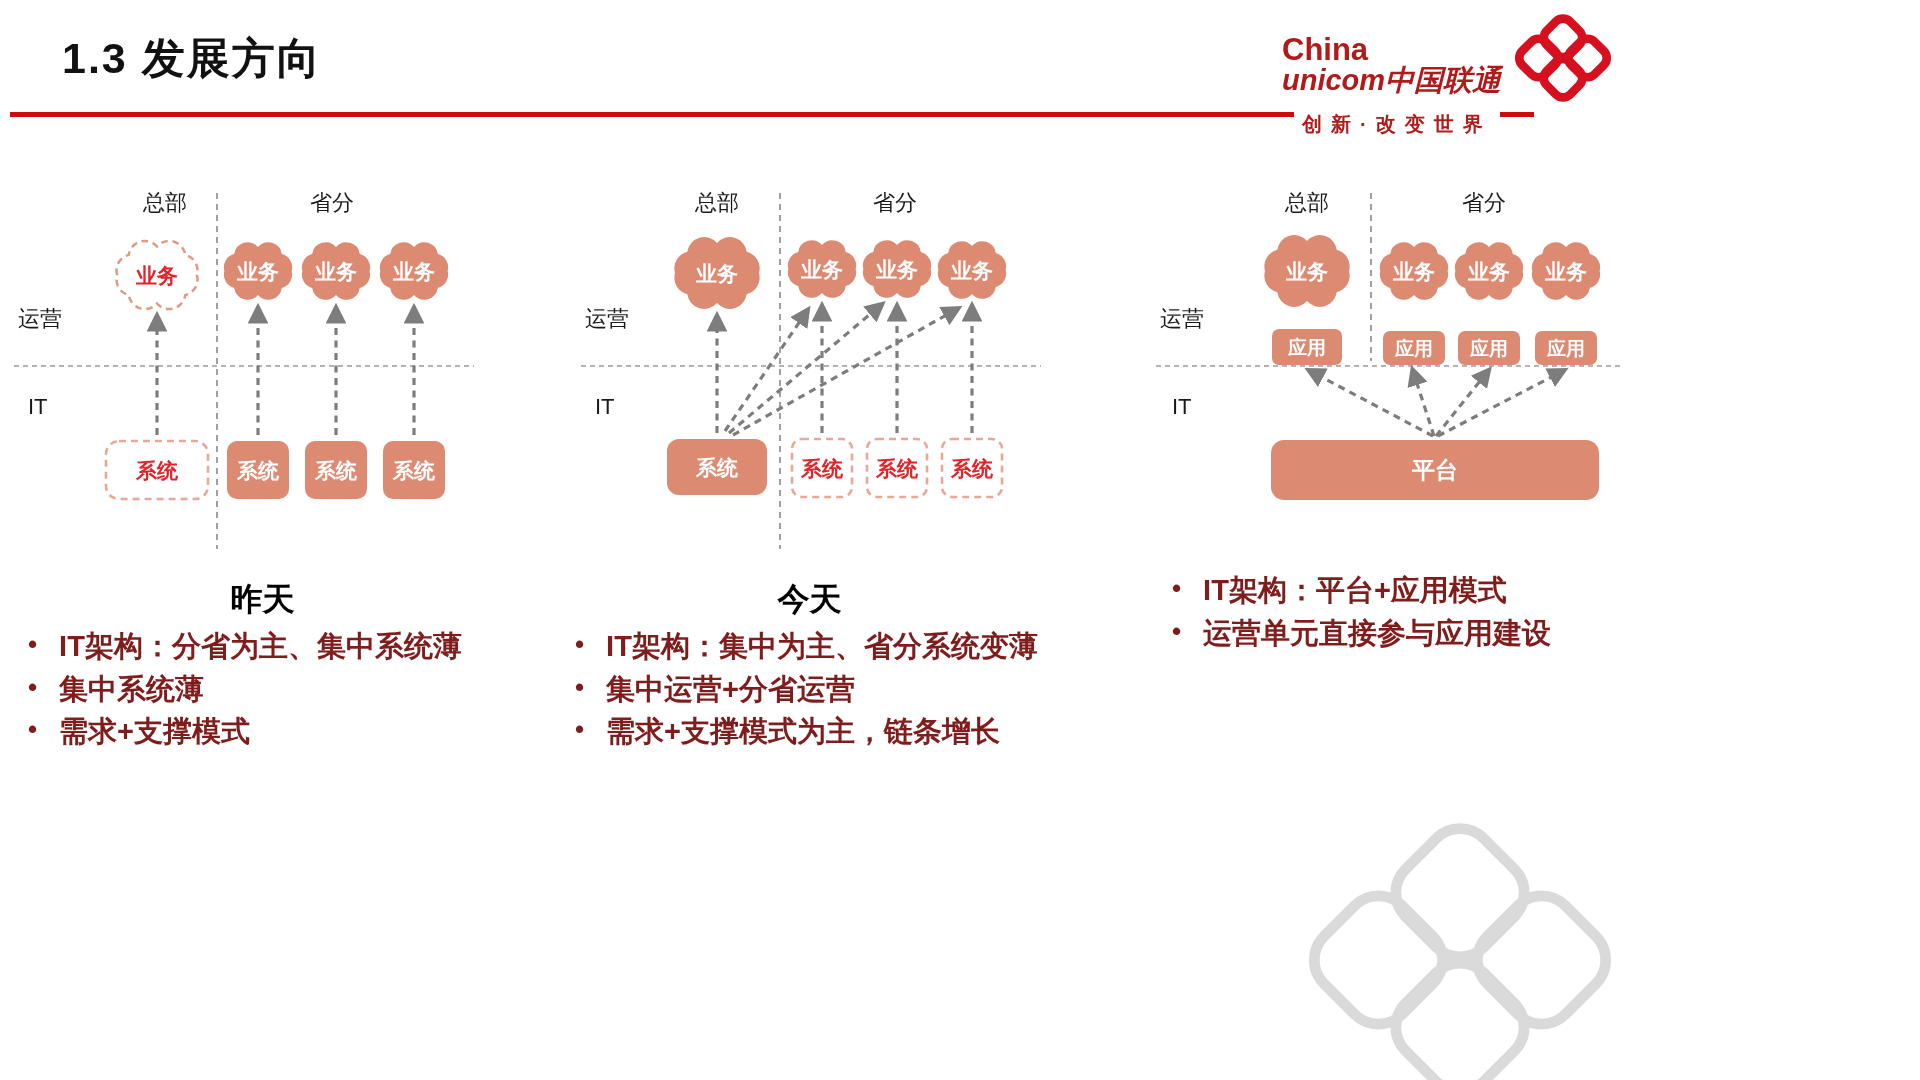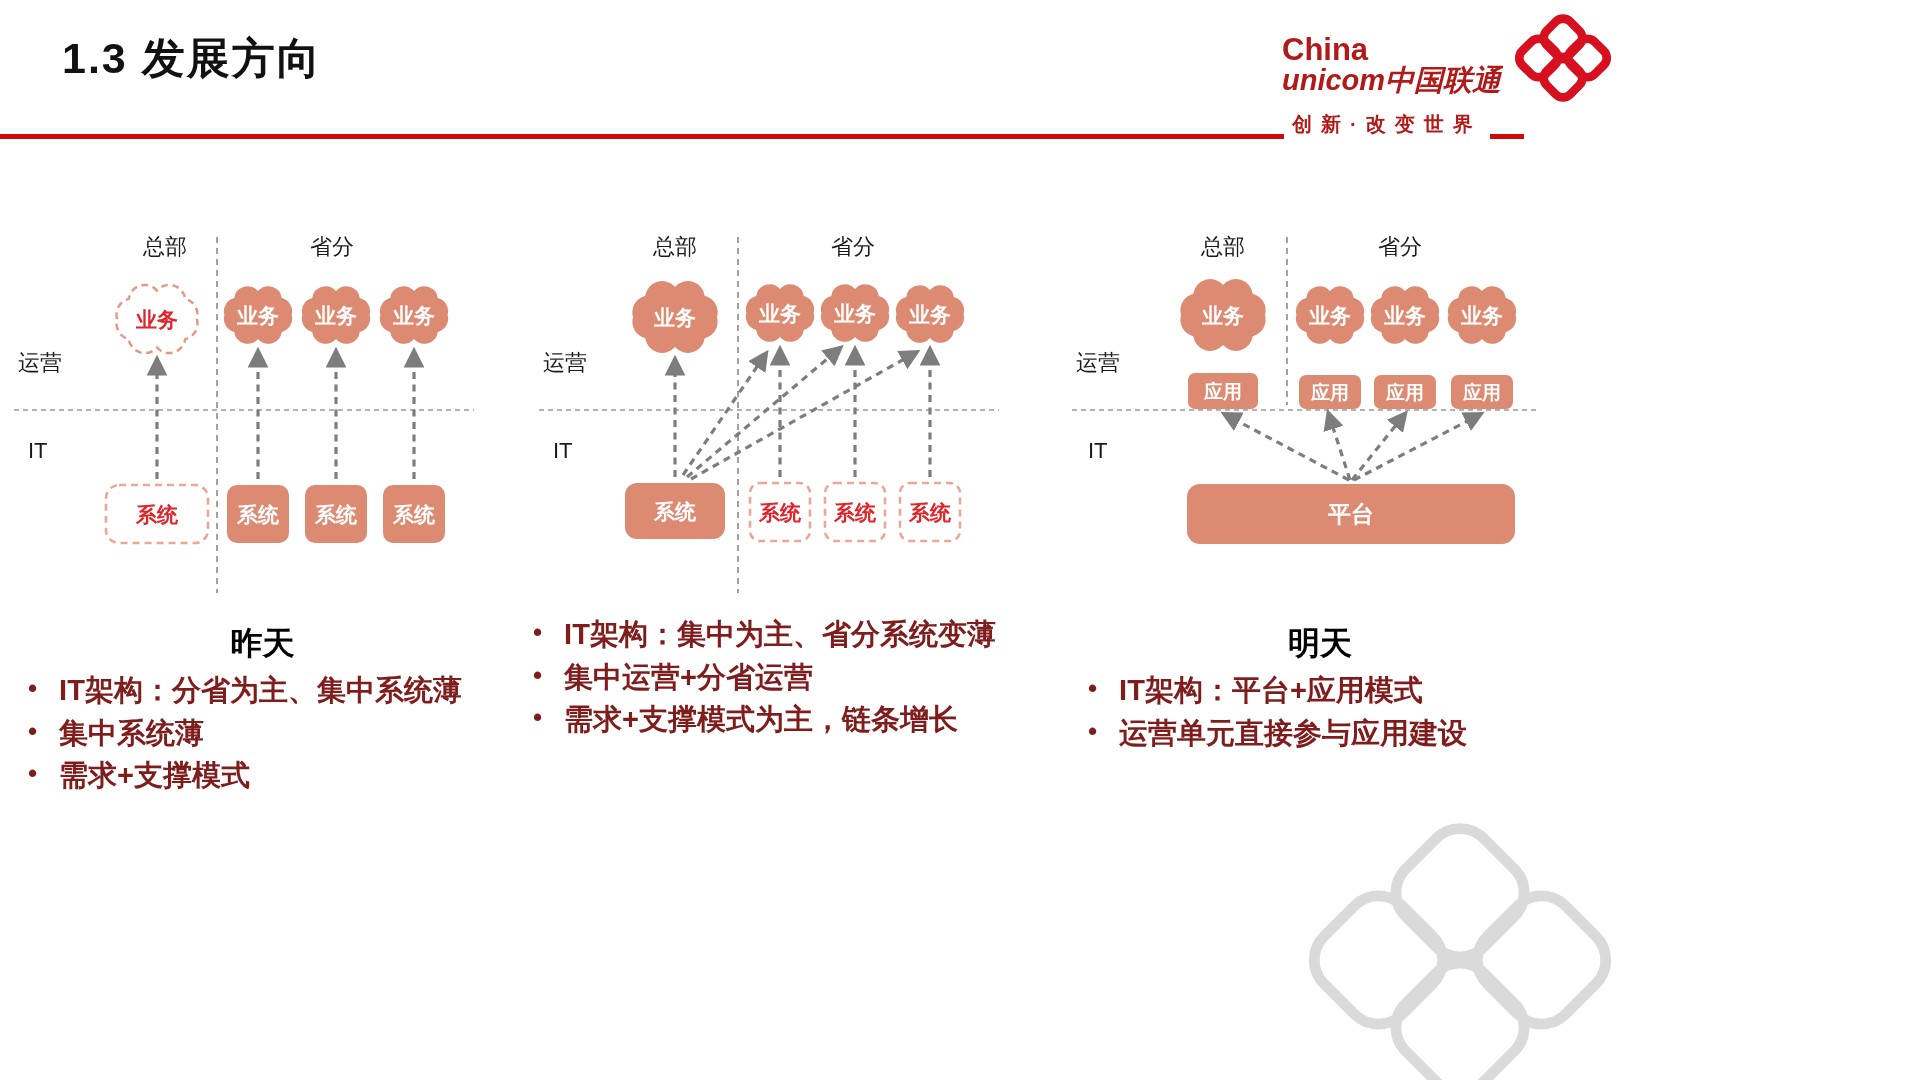--- a/index.html
+++ b/index.html
@@ -17,30 +17,30 @@
     font-size:43px; font-weight:800; letter-spacing:2px; color:#111;
   }
   .logo-block {
     position:absolute; top:8px; left:1282px;
     display:flex; align-items:flex-start; 
   }
   .logo-words { margin-top:26px; color:#b21a1a; font-weight:800; line-height:1.02; }
   .logo-line1 { font-size:31px; }
   .logo-line2 { font-size:29px; white-space:nowrap;font-style:italic; }
   .logo-knot { display:block; }
-  .red-rule { display:flex; align-items:flex-end; width:1540px; }
+  .red-rule { display:flex; align-items:flex-start; width:1540px;margin-left:10px; }
   .rule-line { height:5px; background:#cf0a0a; }
   .rule-line.long { width:1284px; }
   .rule-line.short { width:34px; }
   .rule-tagline {
     margin:0 8px; color:#b21a1a; font-size:20px; font-weight:600;
     letter-spacing:9px; white-space:nowrap; transform:translateY(-1px);
   }
   
-  .panels { display:flex; margin-top:88px; padding-left:10px; }
+  .panels { display:flex; margin-top:44px; padding-left:10px;gap:42px; }
   .panel { width:505px; }
   .panel.p3 { width:500px; margin-left:50px; }
   .panel.p2 .diagram { margin-left:20px; }
   .diagram { display:block; }
   .caption {
     margin:10px 0 6px; text-align:center;
     font-size:32px; font-weight:800; color:#000;font-family:Liberation Mono, monospace;
   }
   .bullets { list-style:none; margin:4px 0 0; padding:0 0 0 14px; }
   .bullets li {
@@ -221,20 +221,21 @@
       </g>
       <g>
         <rect class="box-dashed" x="290" y="256" width="60" height="58" rx="10"></rect>
         <text class="node-red" x="320" y="293">系统</text>
       </g>
       <g>
         <rect class="box-dashed" x="365" y="256" width="60" height="58" rx="10"></rect>
         <text class="node-red" x="395" y="293">系统</text>
       </g>
     </svg>
+    <h2 class="caption">今天</h2>
     <ul class="bullets">
       <li>
           <span>IT架构：集中为主、省分系统变薄</span>
         </li>
       <li>
           <span>集中运营+分省运营</span>
         </li>
       <li>
           <span>需求+支撑模式为主，链条增长</span>
         </li>
@@ -294,21 +295,20 @@
       <g>
         <rect class="box-solid" x="381" y="148" width="62" height="34" rx="7"></rect>
         <text class="node-white-sm" x="412" y="172">应用</text>
       </g>
 
       <g>
         <rect class="box-solid" x="117" y="257" width="328" height="60" rx="13"></rect>
         <text class="platform-txt" x="281" y="295">平台</text>
       </g>
     </svg>
-    <h2 class="caption">明天</h2>
     <ul class="bullets">
       <li>
           <span>IT架构：平台+应用模式</span>
         </li>
       <li>
           <span>运营单元直接参与应用建设</span>
         </li>
     </ul>
   </section>
 </div>

